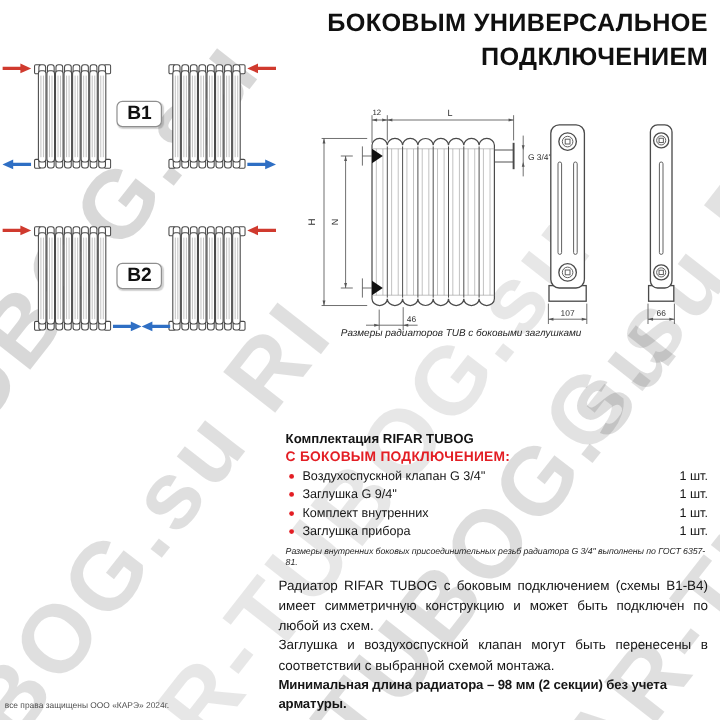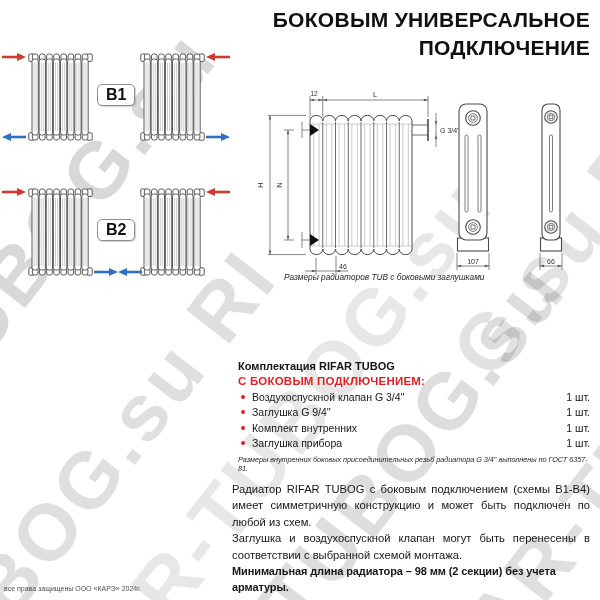--- a/index.html
+++ b/index.html
@@ -121,21 +121,21 @@
         </symbol>
       <symbol id="arrow-symbol" viewBox="0 0 24 10">
         <line x1="0" y1="5" x2="16" y2="5" stroke="currentColor" stroke-width="2.6"></line>
         <polygon points="24,5 15,1 15,9" fill="currentColor"></polygon>
       </symbol>
     </defs>
   </svg>
 
   <div class="title">
     <div>БОКОВЫМ УНИВЕРСАЛЬНОЕ</div>
-    <div>ПОДКЛЮЧЕНИЕ</div>
+    <div>ПОДКЛЮЧЕНИЕМ</div>
   </div>
 
   <div class="scheme-row" style="top:49px">
     <svg class="radiator" style="left:28px" viewBox="0 0 65 96">
         <use href="#radiator-symbol"></use>
       </svg>
     <svg class="radiator" style="left:140px" viewBox="0 0 65 96">
         <use href="#radiator-symbol"></use>
       </svg>
     <div class="badge">B1</div>

